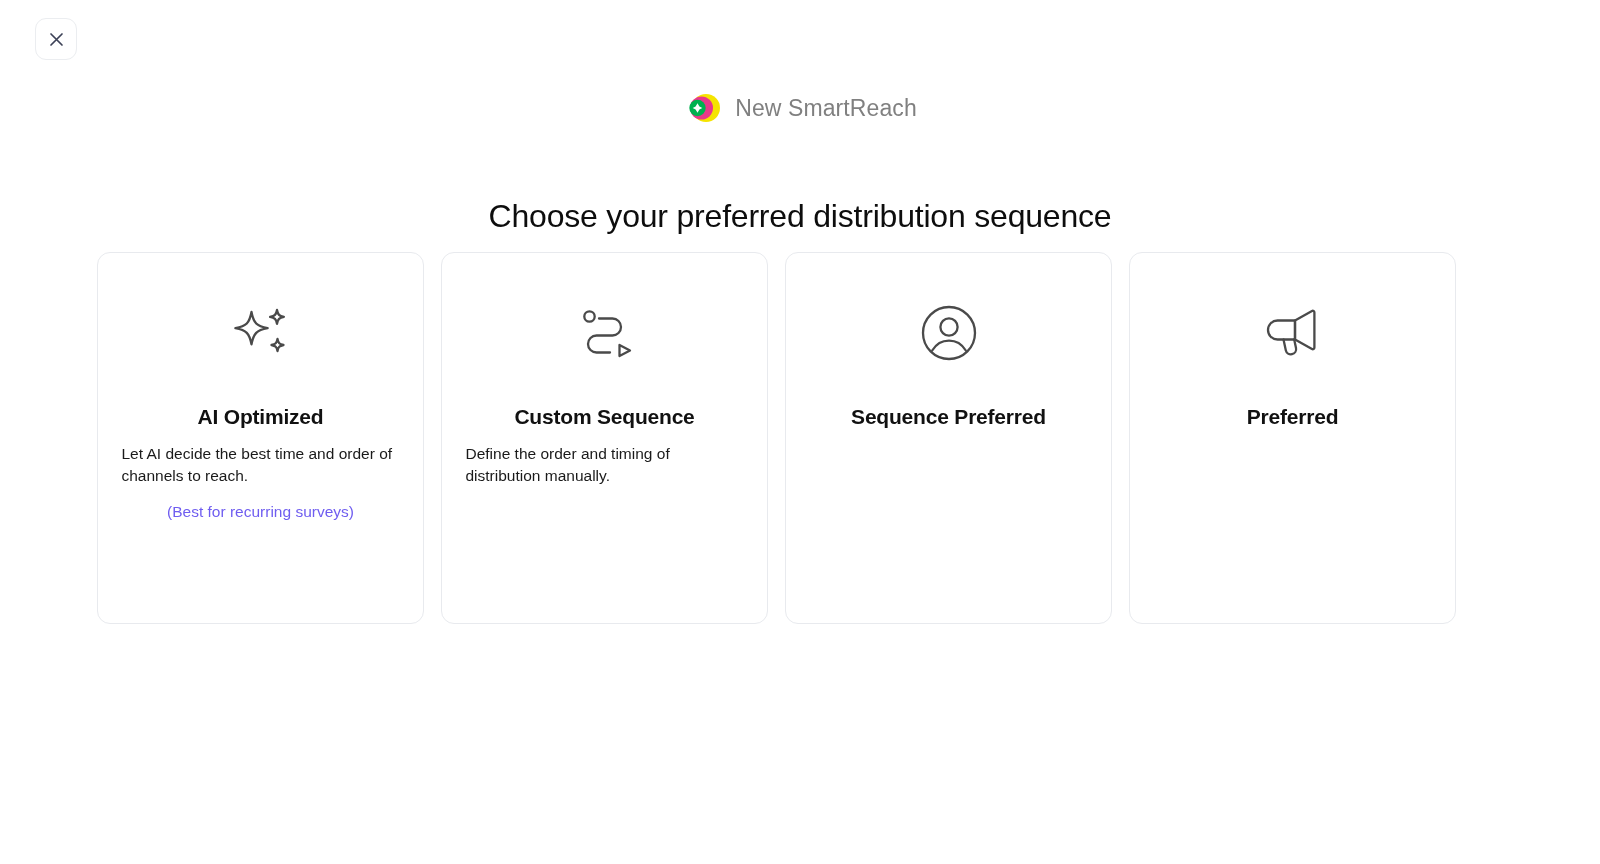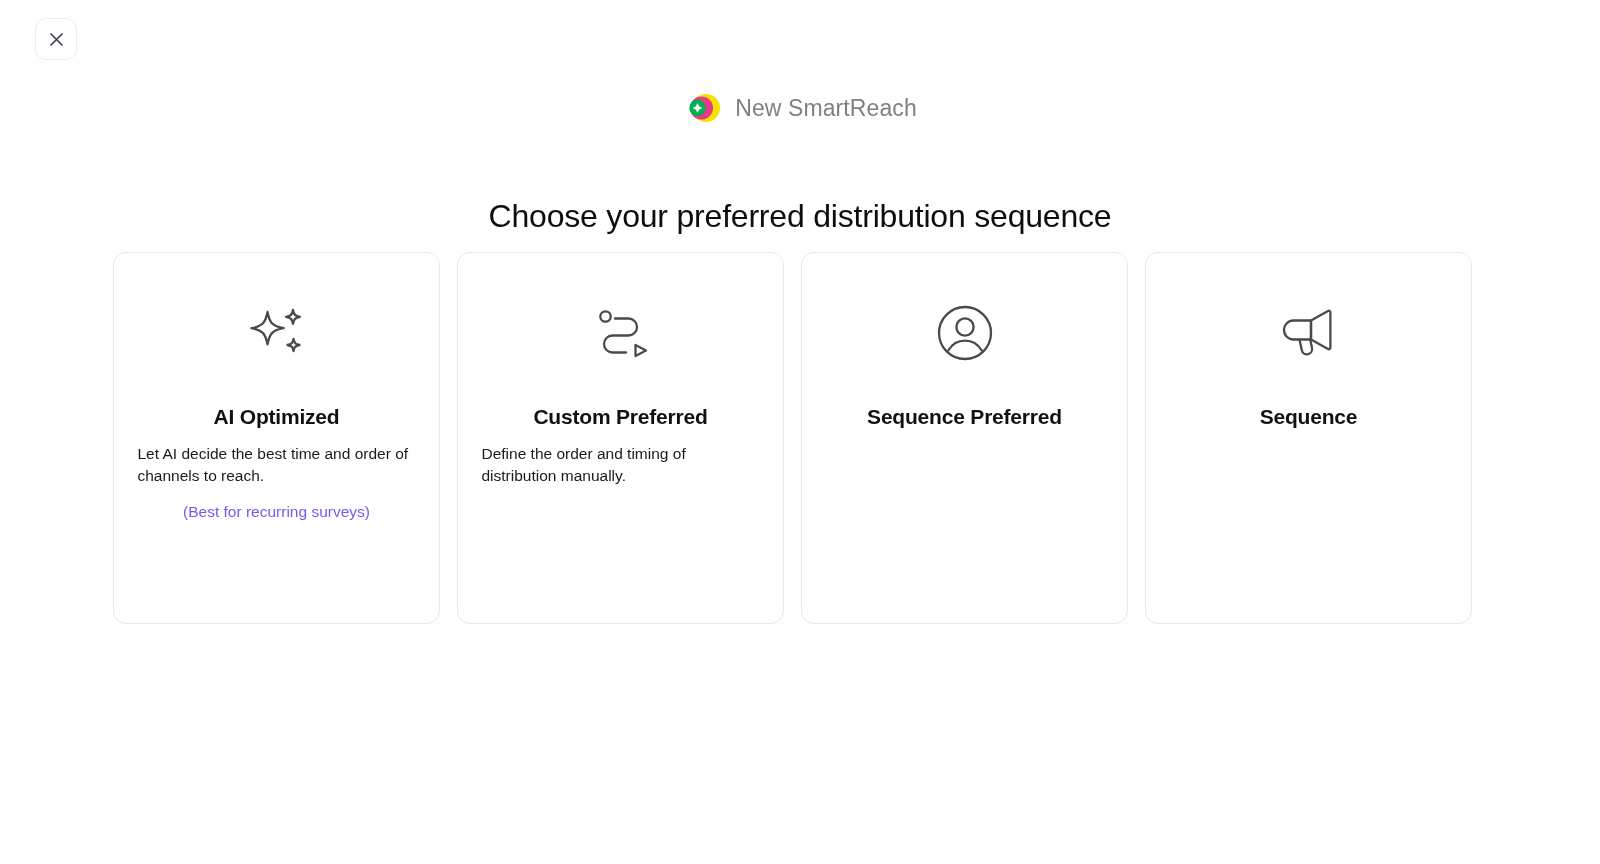--- a/index.html
+++ b/index.html
@@ -72,21 +72,21 @@
     font-weight: 400;
     color: #0d0d0d;
     letter-spacing: -0.2px;
     margin-top: 26px;
   }
 
   
   .cards {
     position: absolute;
     top: 252px;
-    left: 113px;
+    left: 97px;
     width: 1360px;
     display: flex;
     gap: 17px;
   }
   .card {
     width: 327px;
     height: 372px;
     border: 1px solid #e8eaee;
     border-radius: 13px;
     background: #ffffff;
@@ -175,21 +175,21 @@
     </div>
 
     <div class="card">
       <div class="card-icon">
         <svg width="62" height="62" viewBox="0 0 62 62" fill="none" stroke="#4a4a4a" stroke-width="2.3" stroke-linejoin="round" stroke-linecap="round">
           <circle cx="15.5" cy="14.5" r="5.2"></circle>
           <path d="M25 16.5 H38.5 a8.5 8.5 0 0 1 0 17 H22.5 a8.5 8.5 0 0 0 0 17 H36"></path>
           <path d="M45.5 43 L56 48.5 L45.5 54 Z"></path>
         </svg>
       </div>
-      <div class="card-title">Custom Preferred</div>
+      <div class="card-title">Custom Sequence</div>
       <div class="card-desc">Define the order and timing of distribution manually.</div>
 
     </div>
 
     <div class="card">
       <div class="card-icon">
         <svg width="62" height="62" viewBox="0 0 62 62" fill="none" stroke="#4a4a4a" stroke-width="2.3" stroke-linejoin="round" stroke-linecap="round">
           <circle cx="31" cy="31" r="26"></circle>
           <circle cx="31" cy="25" r="8.6"></circle>
           <path d="M14.2 48.5 C18 42.2 24 38.6 31 38.6 C38 38.6 44 42.2 47.8 48.5"></path>
@@ -200,18 +200,18 @@
     </div>
 
     <div class="card">
       <div class="card-icon">
         <svg width="62" height="62" viewBox="0 0 62 62" fill="none" stroke="#4a4a4a" stroke-width="2.3" stroke-linejoin="round" stroke-linecap="round">
           <path d="M33 18.5 H15.5 a9.5 9.5 0 0 0 0 19 H33 Z"></path>
           <path d="M33 18.5 L50 9 a1.6 1.6 0 0 1 2.4 1.4 V45.6 a1.6 1.6 0 0 1 -2.4 1.4 L33 37.5 Z"></path>
           <path d="M21.5 37.5 L23.8 48.2 a5.2 5.2 0 0 0 10.2 -2.2 L32.2 37.5"></path>
         </svg>
       </div>
-      <div class="card-title">Sequence</div>
+      <div class="card-title">Preferred</div>
 
     </div>
 
   </div>
 </div>
 
 </body></html>

